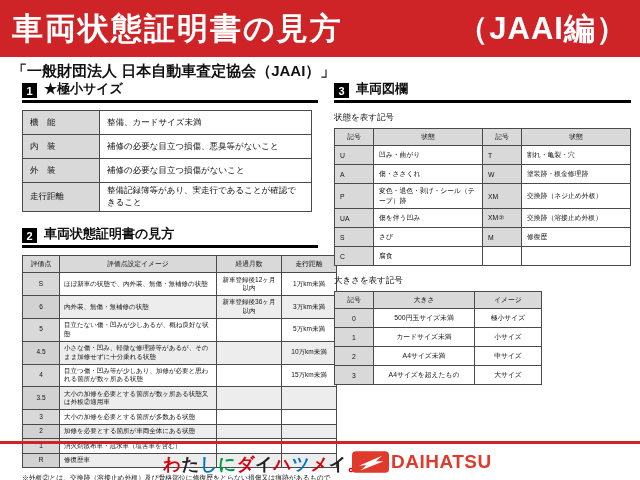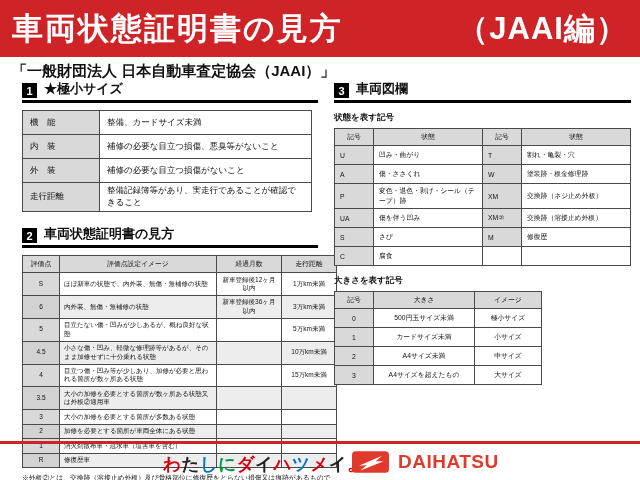--- a/index.html
+++ b/index.html
@@ -36,36 +36,36 @@
   .t2 th{background:var(--gray);font-weight:normal;font-size:6.8px;padding:3px 2px;}
   .t2 th:nth-child(1){width:32px;}
   .t2 th:nth-child(2){width:152px;}
   .t2 th:nth-child(3){width:60px;}
   .t2 th:nth-child(4){width:50px;}
   .t2 td{padding:2.5px 4px;line-height:1.3;}
   .t2 td:nth-child(1),.t2 td:nth-child(3),.t2 td:nth-child(4){text-align:center;}
   .t2 tbody tr:nth-child(even) td{background:#ededed;}
   .t2 tbody tr:nth-child(even) td.sym{background:#d2d2d2;}
   .notes{margin-top:5px;font-size:6.8px;line-height:1.5;width:312px;}
-  .tbl-label{margin-top:9px;font-size:8.5px;font-weight:bold;}
+  .tbl-label{margin-top:9px;font-size:8.5px;font-weight:normal;}
   .t3{margin-top:4px;width:297px;font-size:6.8px;}
   .t3 th{background:var(--gray);font-weight:normal;padding:3px 2px;}
   .t3 th:nth-child(1),.t3 th:nth-child(3){width:34px;}
   .t3 td{padding:2px 5px;height:14px;}
   .t4{margin-top:4px;width:192px;font-size:6.8px;}
   .t4 th{background:var(--gray);font-weight:normal;padding:3px 2px;}
   .t4 th:nth-child(1){width:34px;}
   .t4 th:nth-child(2){width:96px;}
   .t4 th:nth-child(3){width:62px;}
   .t4 td{padding:2px 4px;height:14px;text-align:center;}
   
   .red-rule{position:absolute;left:0;top:441px;width:640px;height:3px;background:var(--red);}
   .footer{position:absolute;left:0;top:448px;width:640px;height:30px;}
   .tagline{position:absolute;left:163px;top:4px;font-size:17.5px;font-weight:bold;letter-spacing:0.5px;}
-  .logo{position:absolute;left:352px;top:3px;display:flex;align-items:center;gap:9px;}
+  .logo{position:absolute;left:352px;top:3px;display:flex;align-items:center;gap:2px;}
   .logo-mark svg{width:37px;height:22px;display:block;}
   .logo-text{font-size:19px;font-weight:bold;color:var(--logo-red);letter-spacing:0.5px;}
 </style>
 </head>
 <body>
 
 <div class="banner">
   <span class="banner-title">車両状態証明書の見方</span>
   <span class="banner-edition">（JAAI編）</span>
 </div>

